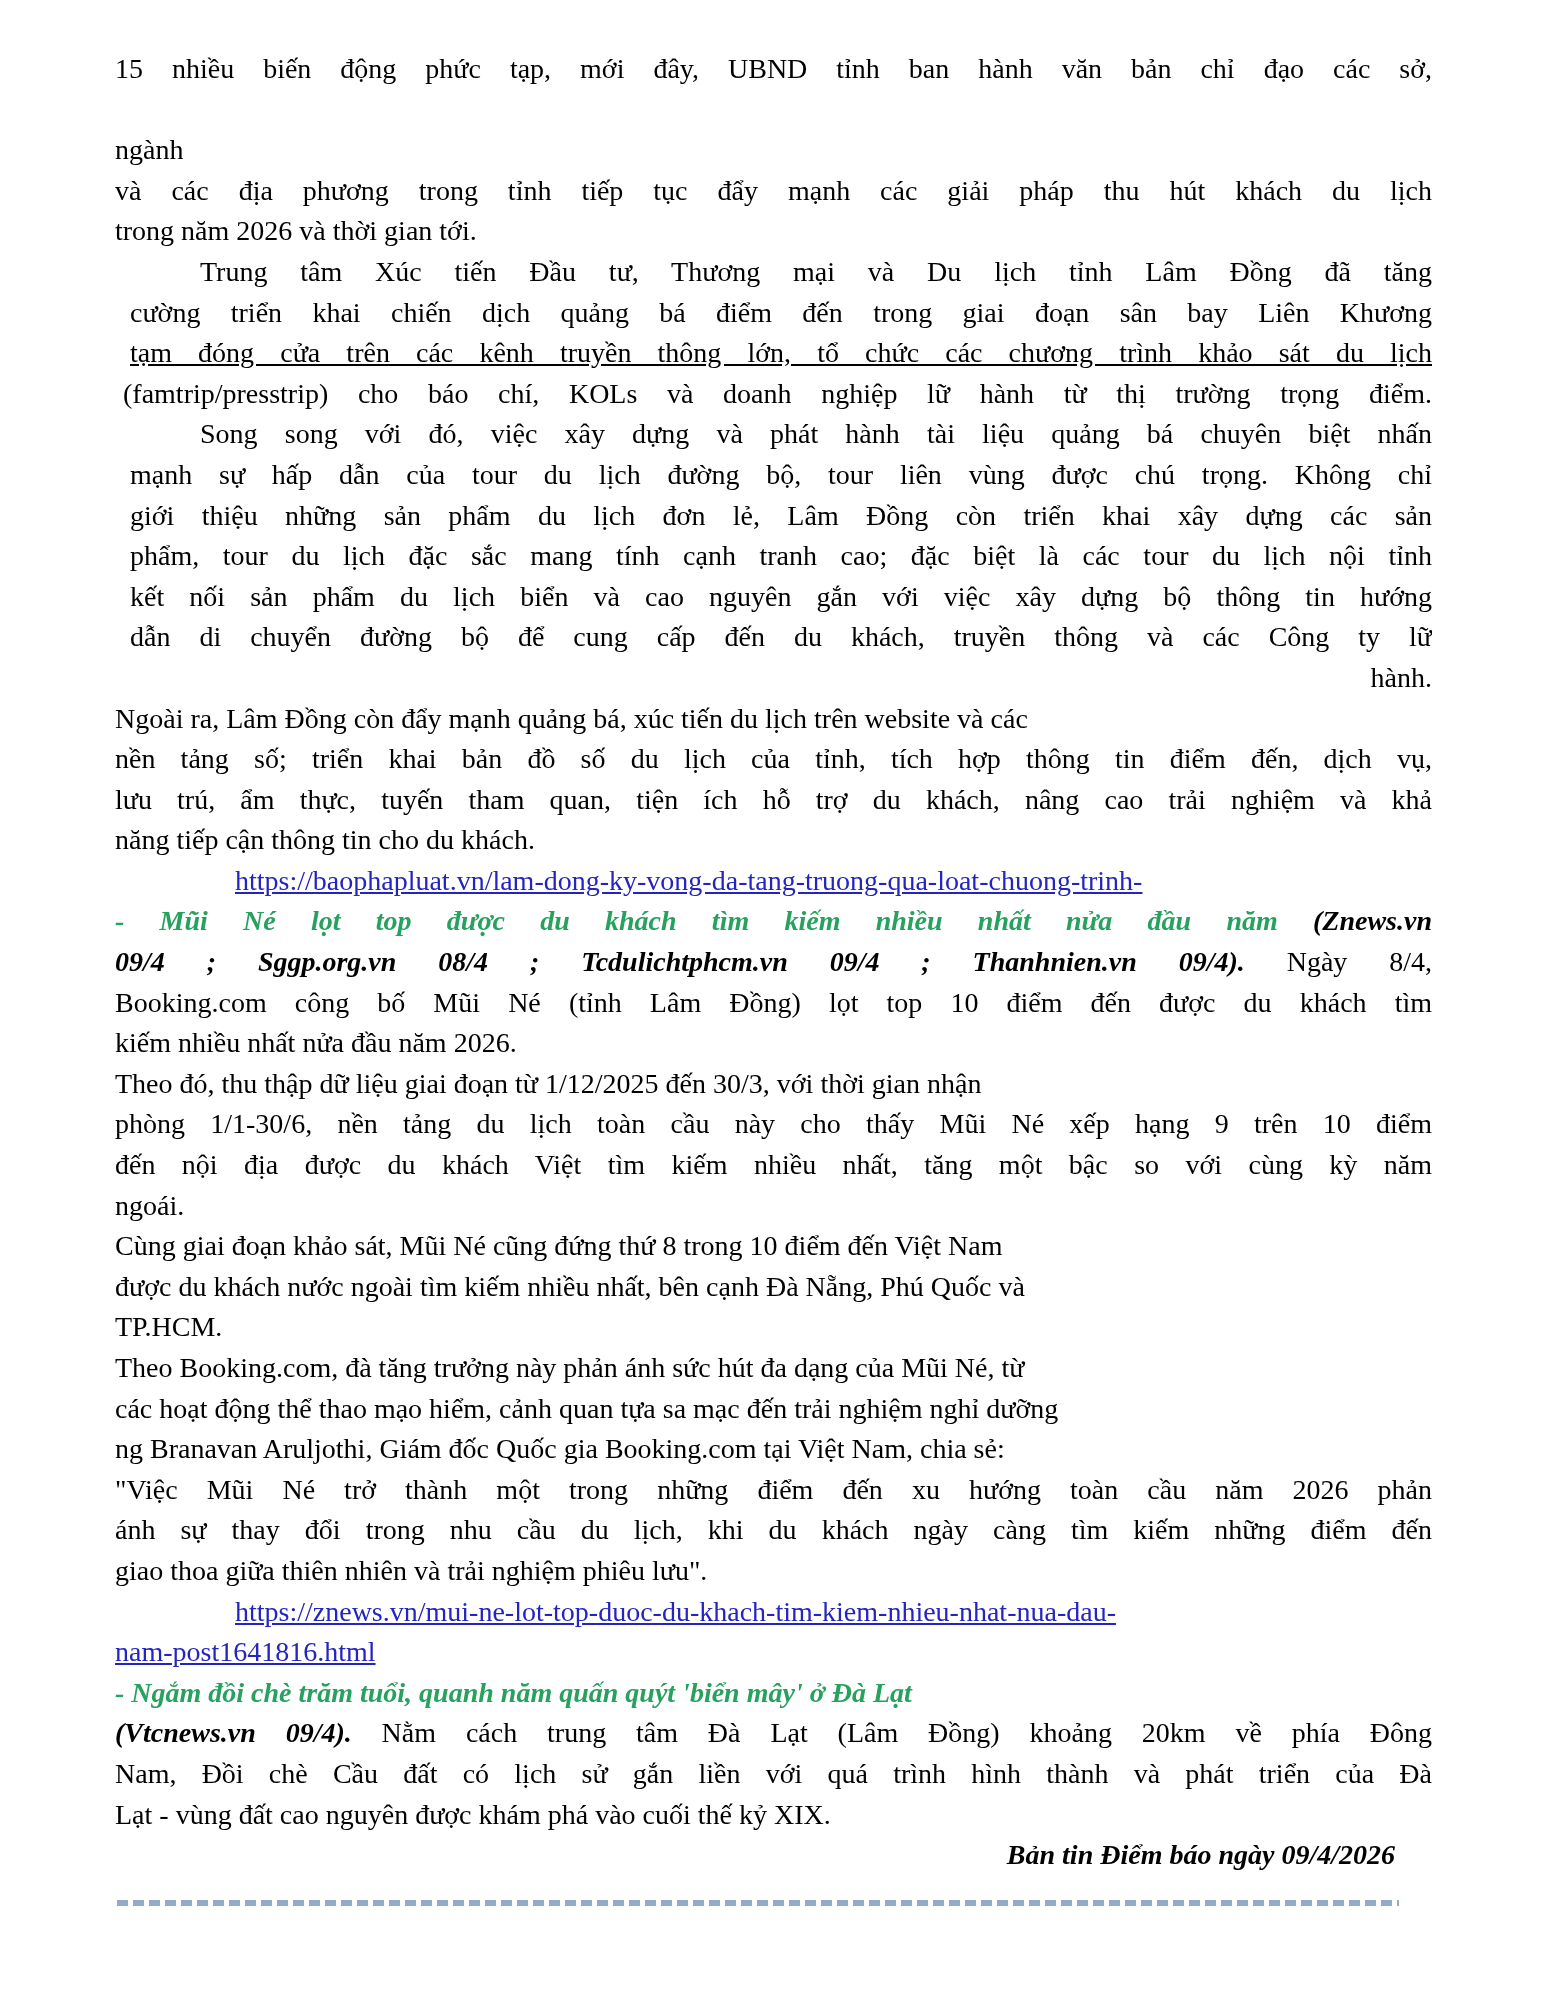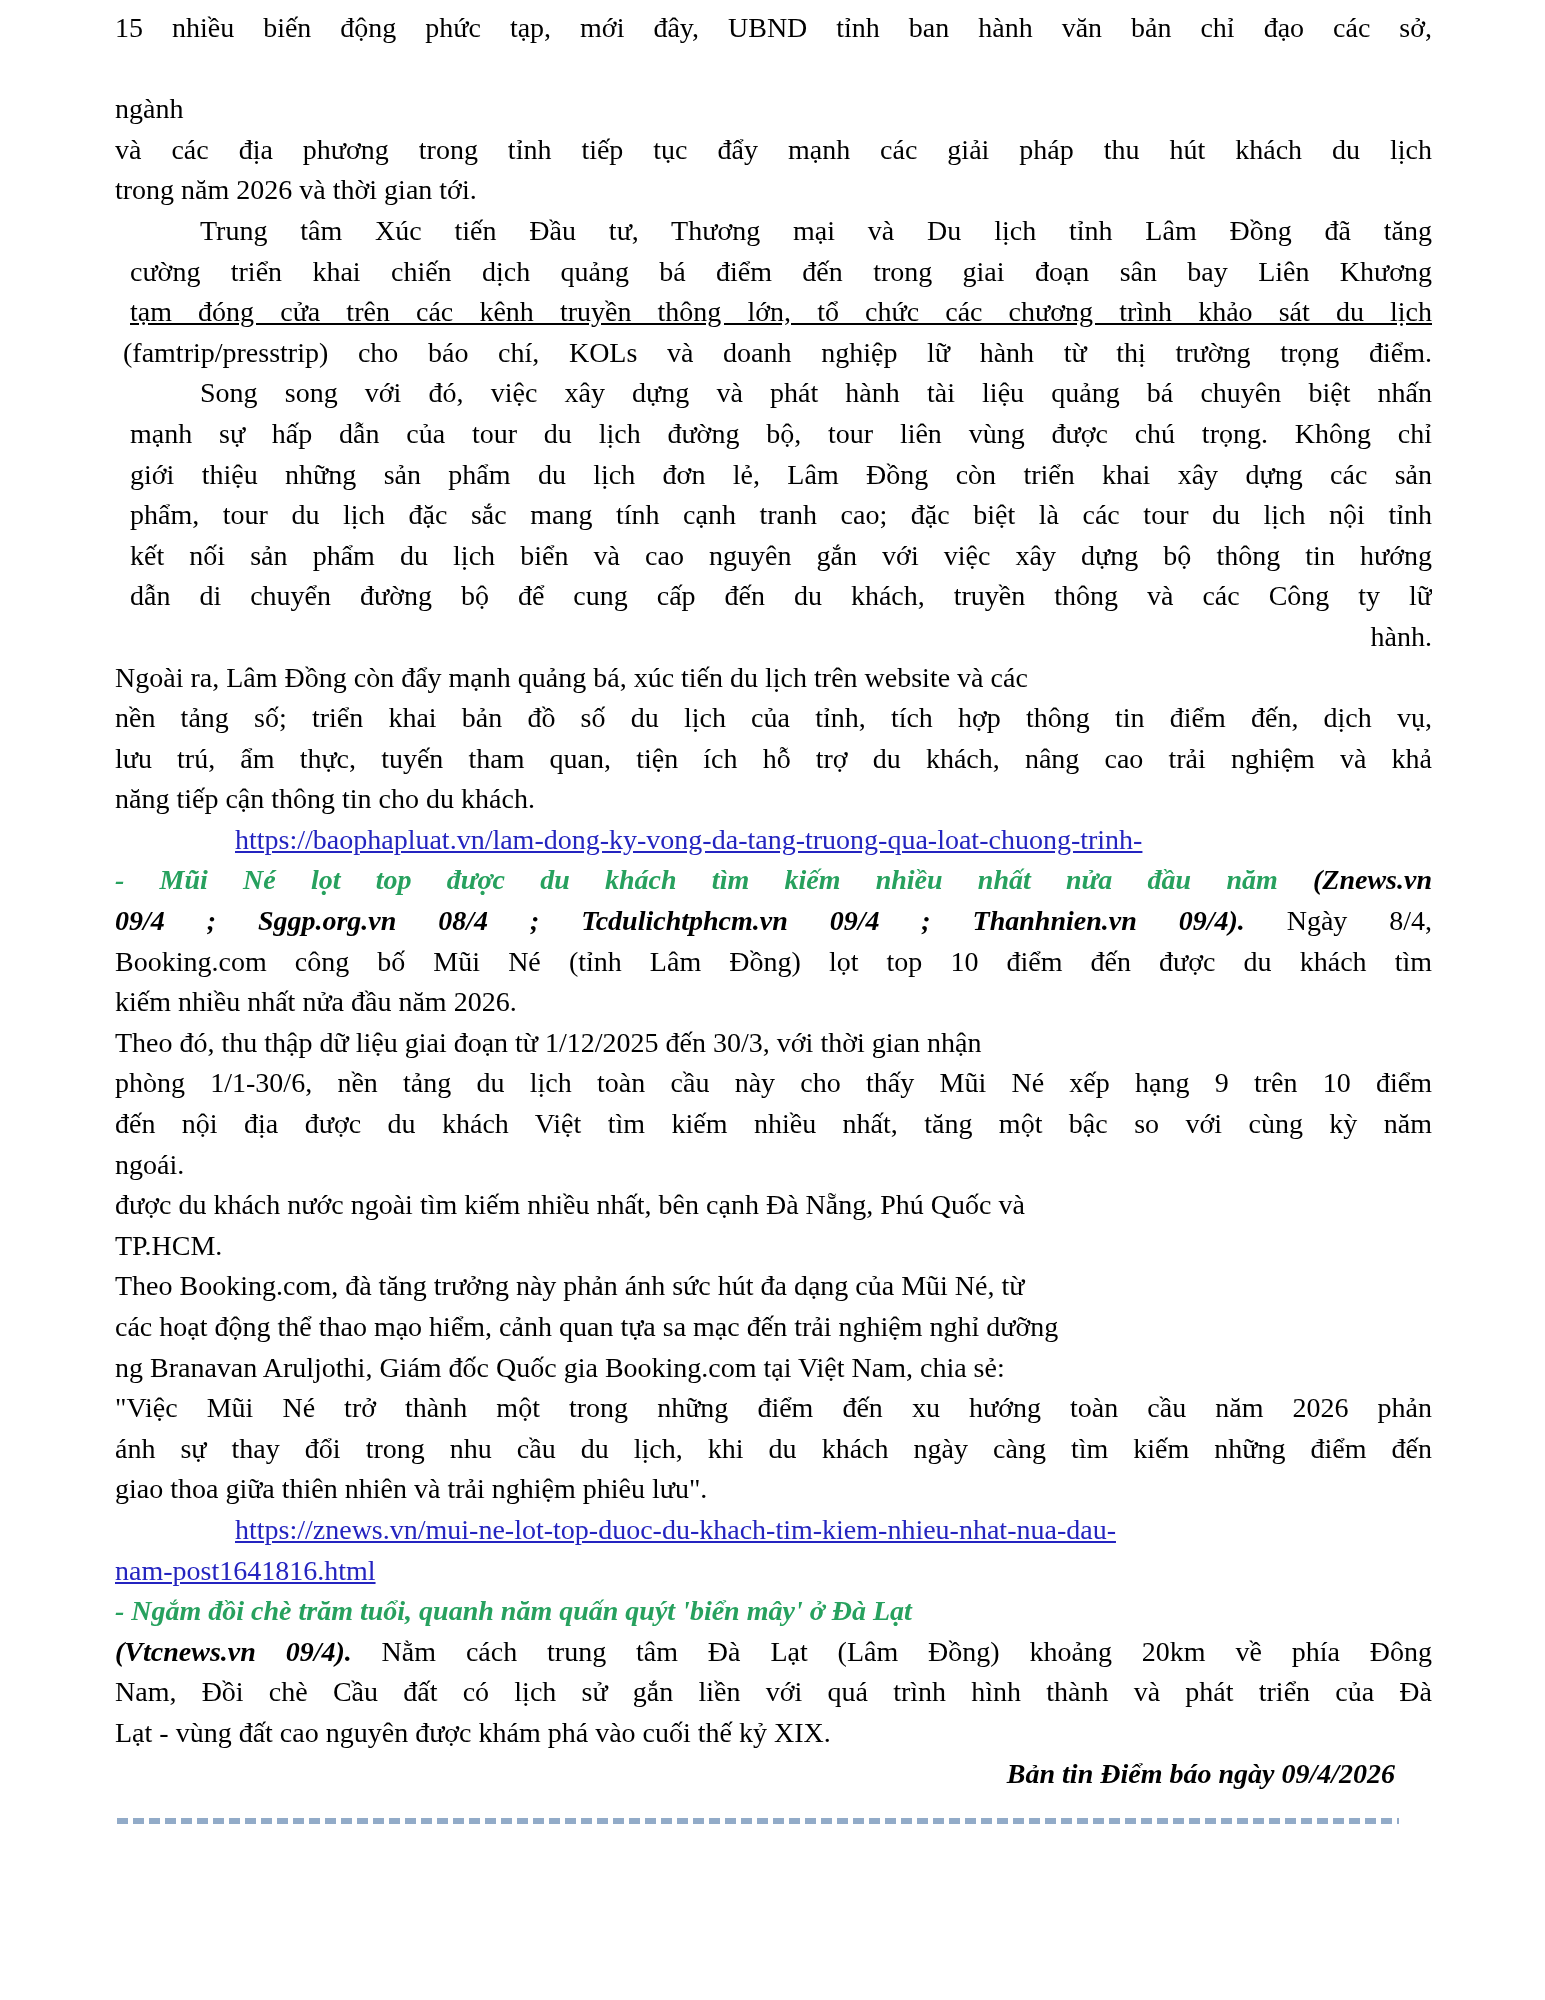--- a/index.html
+++ b/index.html
@@ -9,20 +9,21 @@
     height: 2000px;
     background: #ffffff;
     overflow: hidden;
   }
   .content {
     padding: 8px 113px 0 115px;
     font-family: "Liberation Serif", "DejaVu Serif", serif;
     font-size: 28px;
     line-height: 40.6px;
     color: var(--text, #000);
+    margin-top: 41px;
   }
   .line {
     height: 40.6px;
     overflow: hidden;
   }
   .line.left  { text-align: left; }
   .line.right { text-align: right; }
   .line.j     { text-align: justify; text-align-last: justify; }
   .seg-n { font-style: normal; font-weight: normal; }
   .seg-b { font-style: italic; font-weight: bold; }
@@ -71,20 +72,21 @@
       <div class="line left"><span class="seg-n">năng tiếp cận thông tin cho du khách.</span></div>
       <div class="line left" style="padding-left: 120px;"><a href="#" class="seg-a">https://baophapluat.vn/lam-dong-ky-vong-da-tang-truong-qua-loat-chuong-trinh-</a></div>
       <div class="line j"><span class="seg-g">- Mũi Né lọt top được du khách tìm kiếm nhiều nhất nửa đầu năm </span><span class="seg-b">(Znews.vn</span></div>
       <div class="line j"><span class="seg-b">09/4 ; Sggp.org.vn 08/4 ; Tcdulichtphcm.vn 09/4 ; Thanhnien.vn 09/4).</span><span class="seg-n"> Ngày 8/4,</span></div>
       <div class="line j"><span class="seg-n">Booking.com công bố Mũi Né (tỉnh Lâm Đồng) lọt top 10 điểm đến được du khách tìm</span></div>
       <div class="line left"><span class="seg-n">kiếm nhiều nhất nửa đầu năm 2026.</span></div>
       <div class="line left"><span class="seg-n">Theo đó, thu thập dữ liệu giai đoạn từ 1/12/2025 đến 30/3, với thời gian nhận</span></div>
       <div class="line j"><span class="seg-n">phòng 1/1-30/6, nền tảng du lịch toàn cầu này cho thấy Mũi Né xếp hạng 9 trên 10 điểm</span></div>
       <div class="line j"><span class="seg-n">đến nội địa được du khách Việt tìm kiếm nhiều nhất, tăng một bậc so với cùng kỳ năm</span></div>
       <div class="line left"><span class="seg-n">ngoái.</span></div>
+      <div class="line left"><span class="seg-n">Cùng giai đoạn khảo sát, Mũi Né cũng đứng thứ 8 trong 10 điểm đến Việt Nam</span></div>
       <div class="line left"><span class="seg-n">được du khách nước ngoài tìm kiếm nhiều nhất, bên cạnh Đà Nẵng, Phú Quốc và</span></div>
       <div class="line left"><span class="seg-n">TP.HCM.</span></div>
       <div class="line left"><span class="seg-n">Theo Booking.com, đà tăng trưởng này phản ánh sức hút đa dạng của Mũi Né, từ</span></div>
       <div class="line left"><span class="seg-n">các hoạt động thể thao mạo hiểm, cảnh quan tựa sa mạc đến trải nghiệm nghỉ dưỡng</span></div>
       <div class="line left"><span class="seg-n">ng Branavan Aruljothi, Giám đốc Quốc gia Booking.com tại Việt Nam, chia sẻ:</span></div>
       <div class="line j"><span class="seg-n">"Việc Mũi Né trở thành một trong những điểm đến xu hướng toàn cầu năm 2026 phản</span></div>
       <div class="line j"><span class="seg-n">ánh sự thay đổi trong nhu cầu du lịch, khi du khách ngày càng tìm kiếm những điểm đến</span></div>
       <div class="line left"><span class="seg-n">giao thoa giữa thiên nhiên và trải nghiệm phiêu lưu".</span></div>
       <div class="line left" style="padding-left: 120px;"><a href="#" class="seg-a">https://znews.vn/mui-ne-lot-top-duoc-du-khach-tim-kiem-nhieu-nhat-nua-dau-</a></div>
       <div class="line left"><a href="#" class="seg-a">nam-post1641816.html</a></div>

